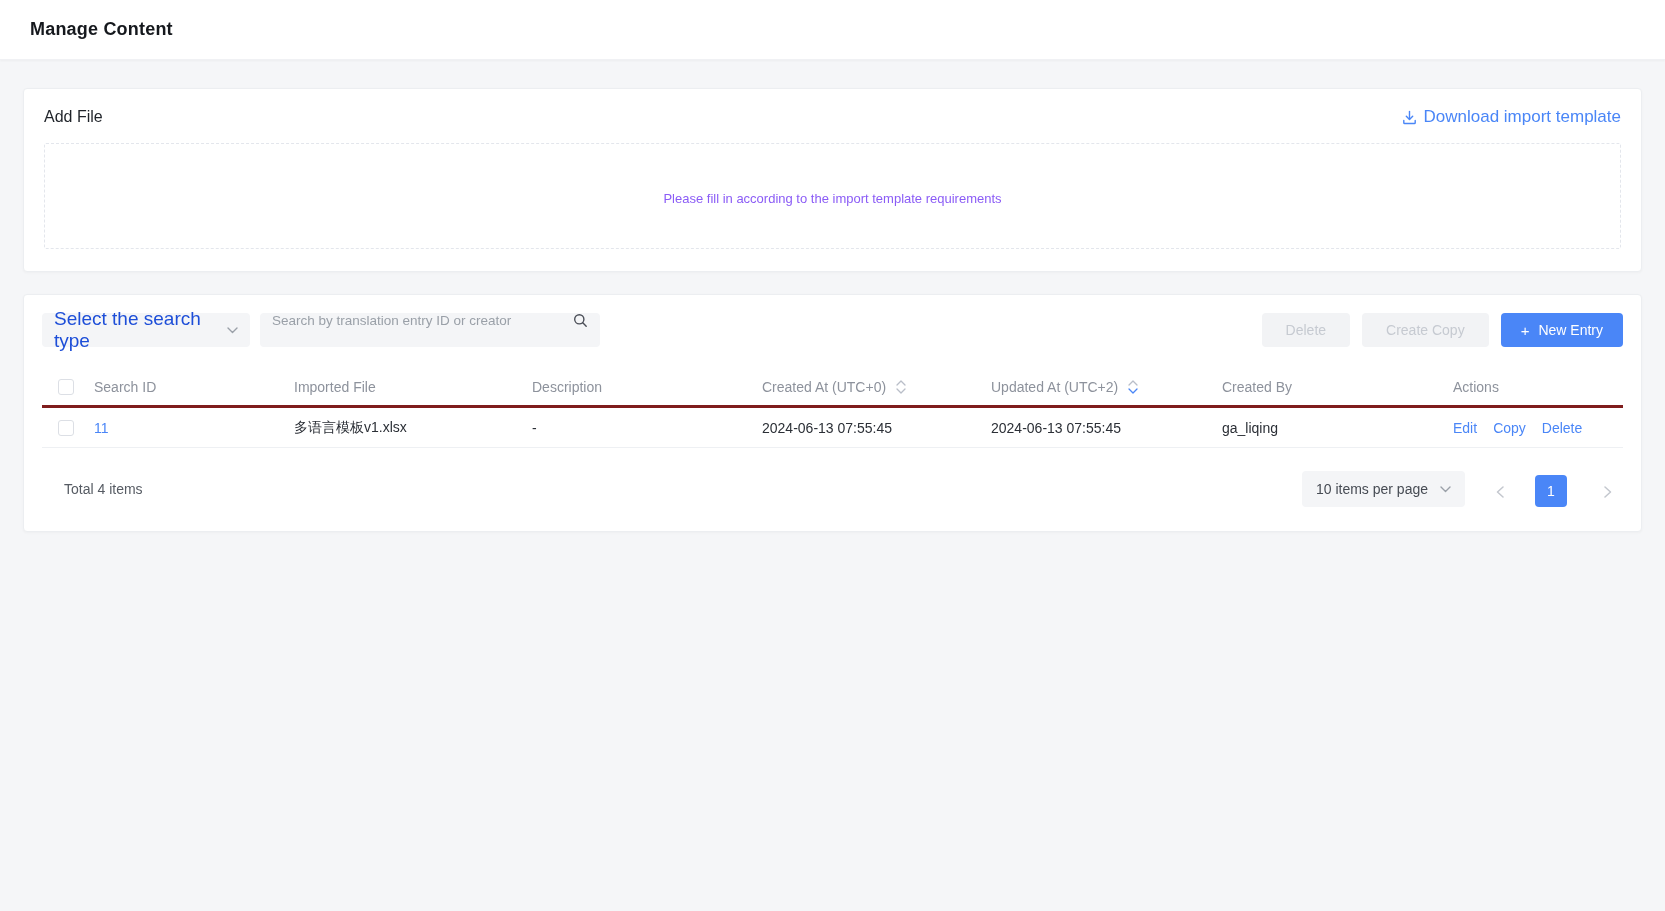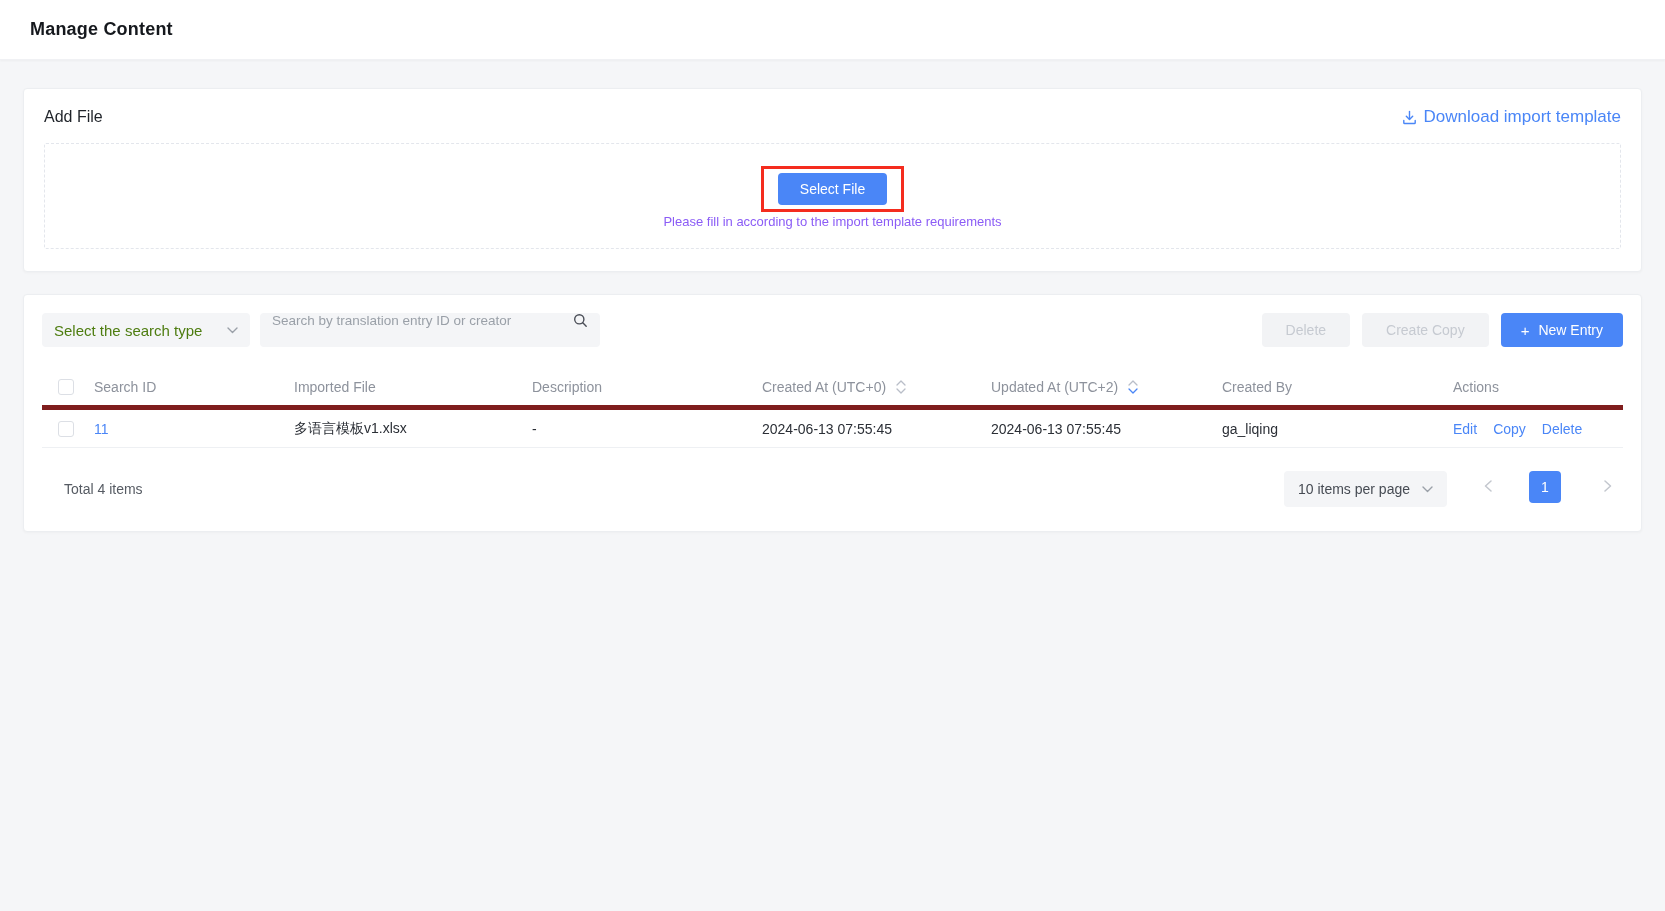--- a/index.html
+++ b/index.html
@@ -62,21 +62,21 @@
 
   
   .card-list { margin-top:22px; padding:18px 18px 24px 18px; }
   .toolbar { display:flex; align-items:center; }
   .select-box {
     width:208px; height:34px;
     background:#f4f5f7; border-radius:4px;
     display:flex; align-items:center; justify-content:space-between;
     padding:0 12px; cursor:pointer;
   }
-  .select-box .sel-text { font-size:15px; color:#4d7c0f; }
+  .select-box .sel-text { font-size:19px; color:#1d4ed8; }
   .search-box {
     width:340px; height:34px; margin-left:10px;
     background:#f4f5f7; border-radius:4px;
     display:flex; align-items:flex-start; padding:0 12px;
   }
   .search-box input {
     flex:1; border:none; outline:none; background:transparent;
     font-size:13.5px; font-family:inherit; color:#3c4048;
   }
   .search-box input::placeholder { color:#9aa0a8; }
@@ -98,36 +98,36 @@
 
   
   .tbl { margin-top:22px; }
   .tbl-row {
     display:grid;
     grid-template-columns:44px 200px 238px 230px 229px 231px 231px 1fr;
     align-items:center;
   }
   .tbl-head { height:36px; }
   .tbl-head .cell { color:#8d929c; font-size:14px; }
-  .tbl-data { height:43px; border-top:5px solid #7f1d1d; border-bottom:1px solid #eef0f3; font-size:14px; }
+  .tbl-data { height:43px; border-top:3px solid #7f1d1d; border-bottom:1px solid #eef0f3; font-size:14px; }
   .cell { padding:0 8px; display:flex; align-items:center; gap:6px; }
   .cell.ck { justify-content:flex-start; padding-left:16px; }
   .checkbox {
     width:16px; height:16px;
     border:1px solid #dcdfe5; border-radius:3px;
     background:#fff; cursor:pointer; display:inline-block;
   }
   .link { color:#4a86f7; cursor:pointer; text-decoration:none; }
   .sorter { display:inline-flex; flex-direction:column; gap:2px; margin-left:4px; cursor:pointer; }
   .actions-cell { display:flex; gap:16px; }
 
   
   .tbl-footer { margin-top:23px; display:flex; align-items:center; justify-content:space-between; }
   .total-text { font-size:14px; color:#565b63; padding-left:22px; }
-  .pager { display:flex; align-items:flex-start; gap:20px; }
+  .pager { display:flex; align-items:flex-end; gap:14px; }
   .pagesize-box {
     height:36px; background:#f4f5f7; border-radius:4px;
     display:flex; align-items:center; gap:12px;
     padding:0 14px; cursor:pointer;
     font-size:14px; color:#464b53;
   }
   .page-arrow {
     width:30px; height:30px; display:flex; align-items:center; justify-content:center;
     color:#c3c7ce; cursor:pointer; margin-left:6px;
   }
@@ -156,23 +156,20 @@
           <svg width="15" height="15" viewBox="0 0 15 15" fill="none" stroke="#4a86f7" stroke-width="1.4" stroke-linecap="round" stroke-linejoin="round">
             <path d="M7.5 1.5 v7.5"></path>
               <path d="M4.3 6.2 L7.5 9.4 L10.7 6.2"></path>
               <path d="M1.8 10.5 v2.2 a0.8 0.8 0 0 0 0.8 0.8 h9.8 a0.8 0.8 0 0 0 0.8 -0.8 v-2.2"></path>
           </svg>
         </span>
         <span>Download import template</span>
       </div>
     </div>
     <div class="upload-area">
-      <span class="redbox">
-        <button class="btn-primary">Select File</button>
-      </span>
       <div class="upload-hint">Please fill in according to the import template requirements</div>
     </div>
   </div>
 
   <div class="card card-list">
 
     <div class="toolbar">
       <div class="select-box">
         <span class="sel-text">Select the search type</span>
         <span>

